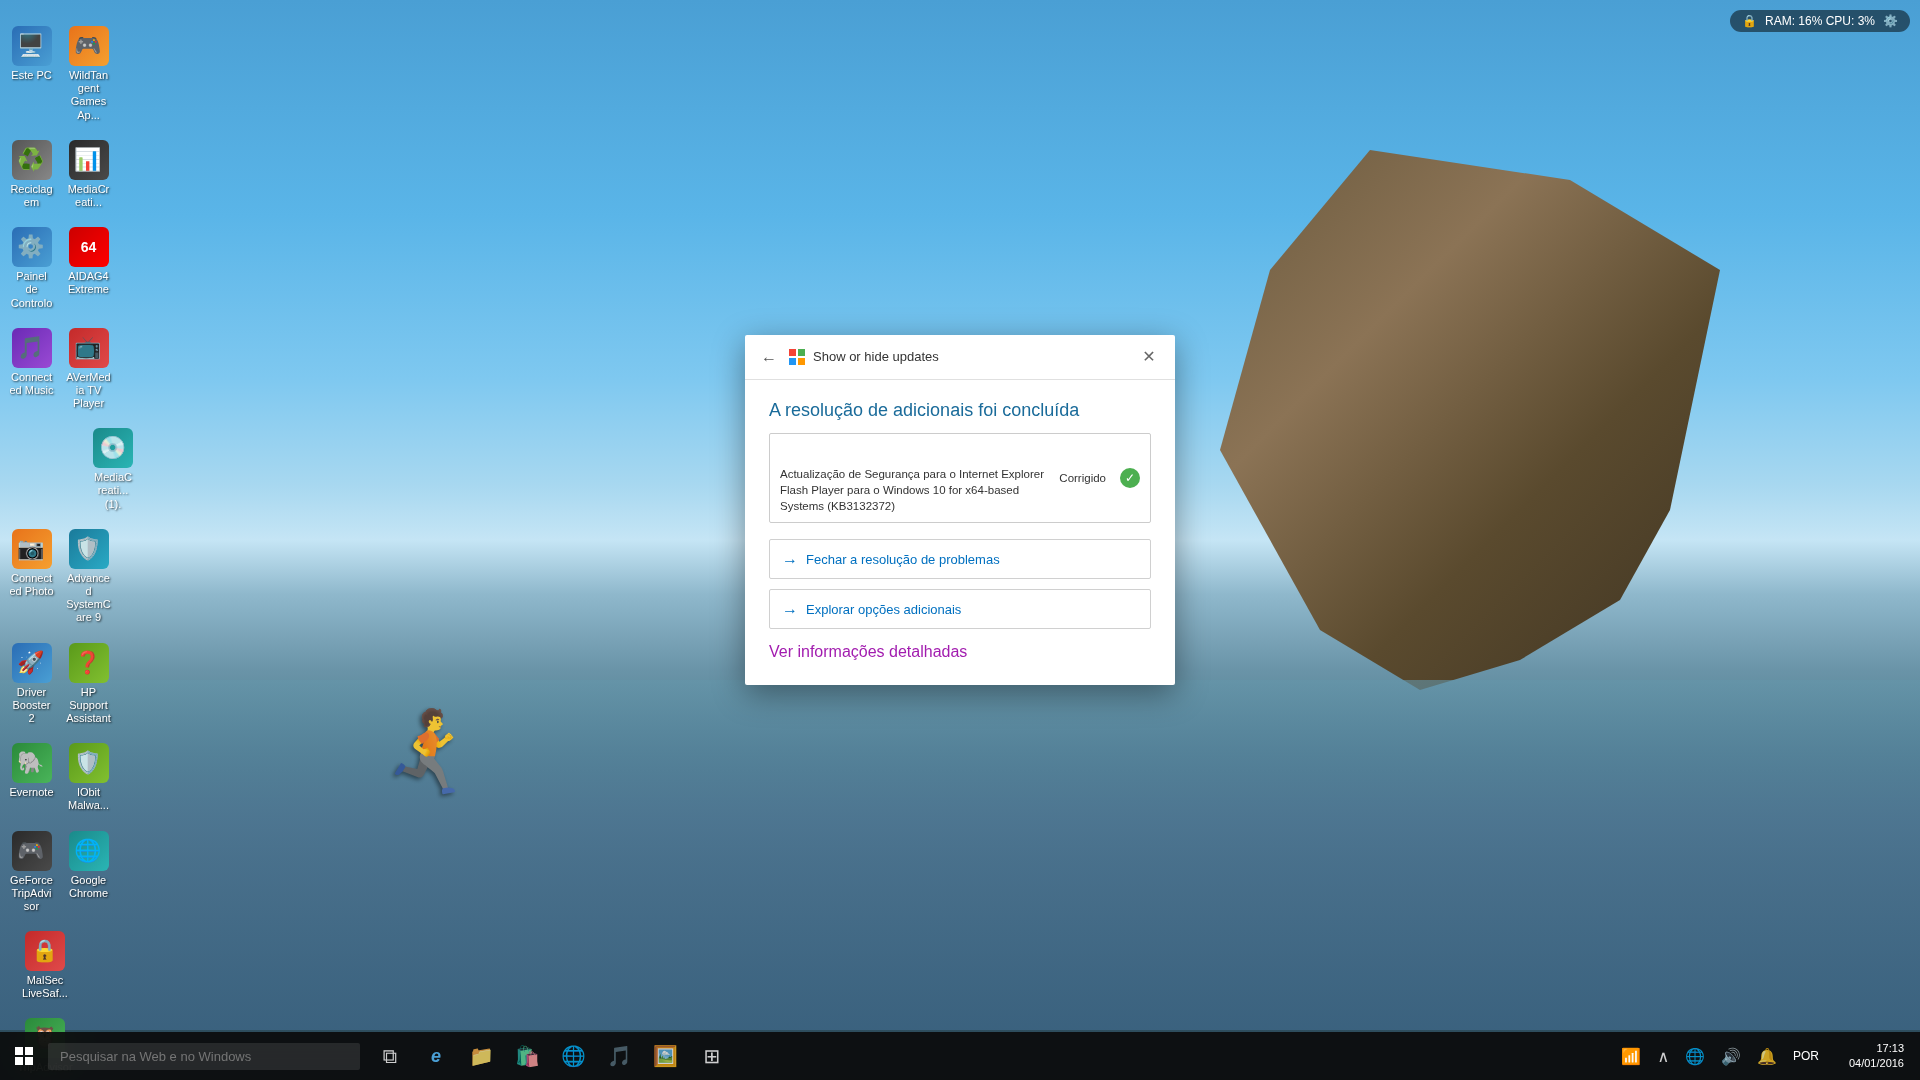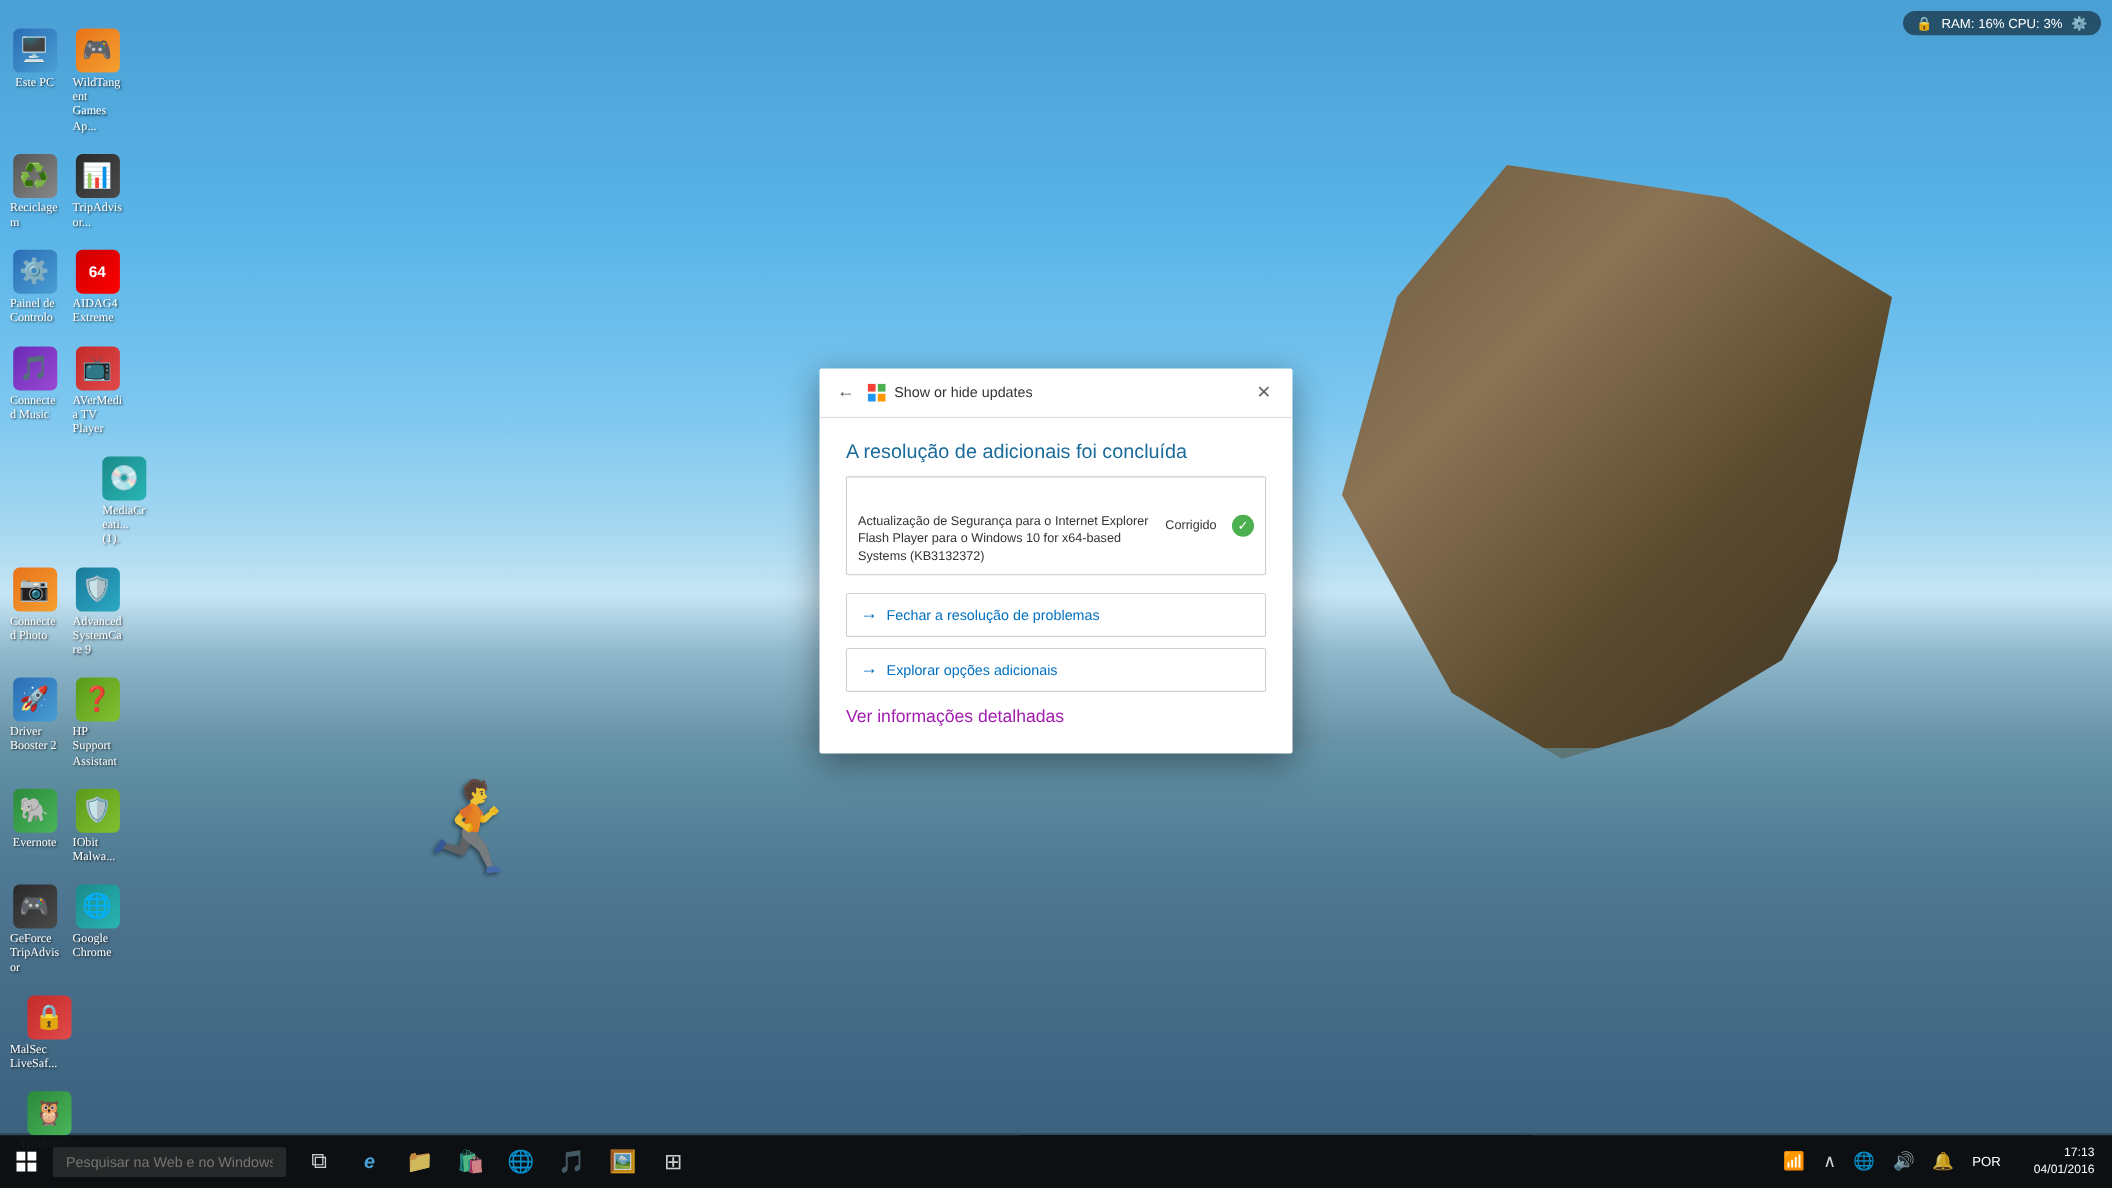--- a/index.html
+++ b/index.html
@@ -84,25 +84,24 @@
       display: flex;
       align-items: center;
       justify-content: center;
       font-size: 22px;
       margin-bottom: 3px;
     }
 
     .icon-label {
       font-size: 11px;
       color: white;
-      text-align: left;
+      text-align: center;
       text-shadow: 1px 1px 2px rgba(0,0,0,0.8);
       line-height: 1.2;
       word-break: break-word;
-      font-family: Liberation Serif, serif;
     }
 
     
     .icon-blue { background: linear-gradient(135deg, #2a6db5, #4a9fd4); }
     .icon-orange { background: linear-gradient(135deg, #e8731a, #f5a030); }
     .icon-green { background: linear-gradient(135deg, #2a8a3a, #4ab55a); }
     .icon-red { background: linear-gradient(135deg, #c42a2a, #e04a4a); }
     .icon-purple { background: linear-gradient(135deg, #6a2ab5, #9a4ad4); }
     .icon-teal { background: linear-gradient(135deg, #1a8a8a, #2ab5b5); }
     .icon-gray { background: linear-gradient(135deg, #555, #888); }
@@ -173,21 +172,21 @@
     }
 
     .taskbar-search {
       background: rgba(255,255,255,0.1);
       border: none;
       border-radius: 2px;
       color: rgba(255,255,255,0.7);
       padding: 6px 12px;
       font-size: 13px;
       font-family: 'Segoe UI', sans-serif;
-      width: 212px;
+      width: 312px;
       outline: none;
     }
 
     .taskbar-buttons {
       display: flex;
       align-items: center;
       margin-left: 8px;
       gap: 2px;
     }
 
@@ -443,21 +442,21 @@
     </div>
   </div>
 
   <div style="display:flex; gap:4px; margin-bottom:4px;">
     <div class="desktop-icon">
       <div class="icon-img icon-gray">♻️</div>
       <span class="icon-label">Reciclagem</span>
     </div>
     <div class="desktop-icon">
       <div class="icon-img icon-dark">📊</div>
-      <span class="icon-label">TripAdvisor...</span>
+      <span class="icon-label">MediaCreati...</span>
     </div>
   </div>
 
   <div style="display:flex; gap:4px; margin-bottom:4px;">
     <div class="desktop-icon">
       <div class="icon-img icon-blue">⚙️</div>
       <span class="icon-label">Painel de Controlo</span>
     </div>
     <div class="desktop-icon">
       <div class="icon-img icon-red" style="background:linear-gradient(135deg,#c00,#f00); font-size:14px; font-weight:bold; color:white; font-family:sans-serif;">64</div>

